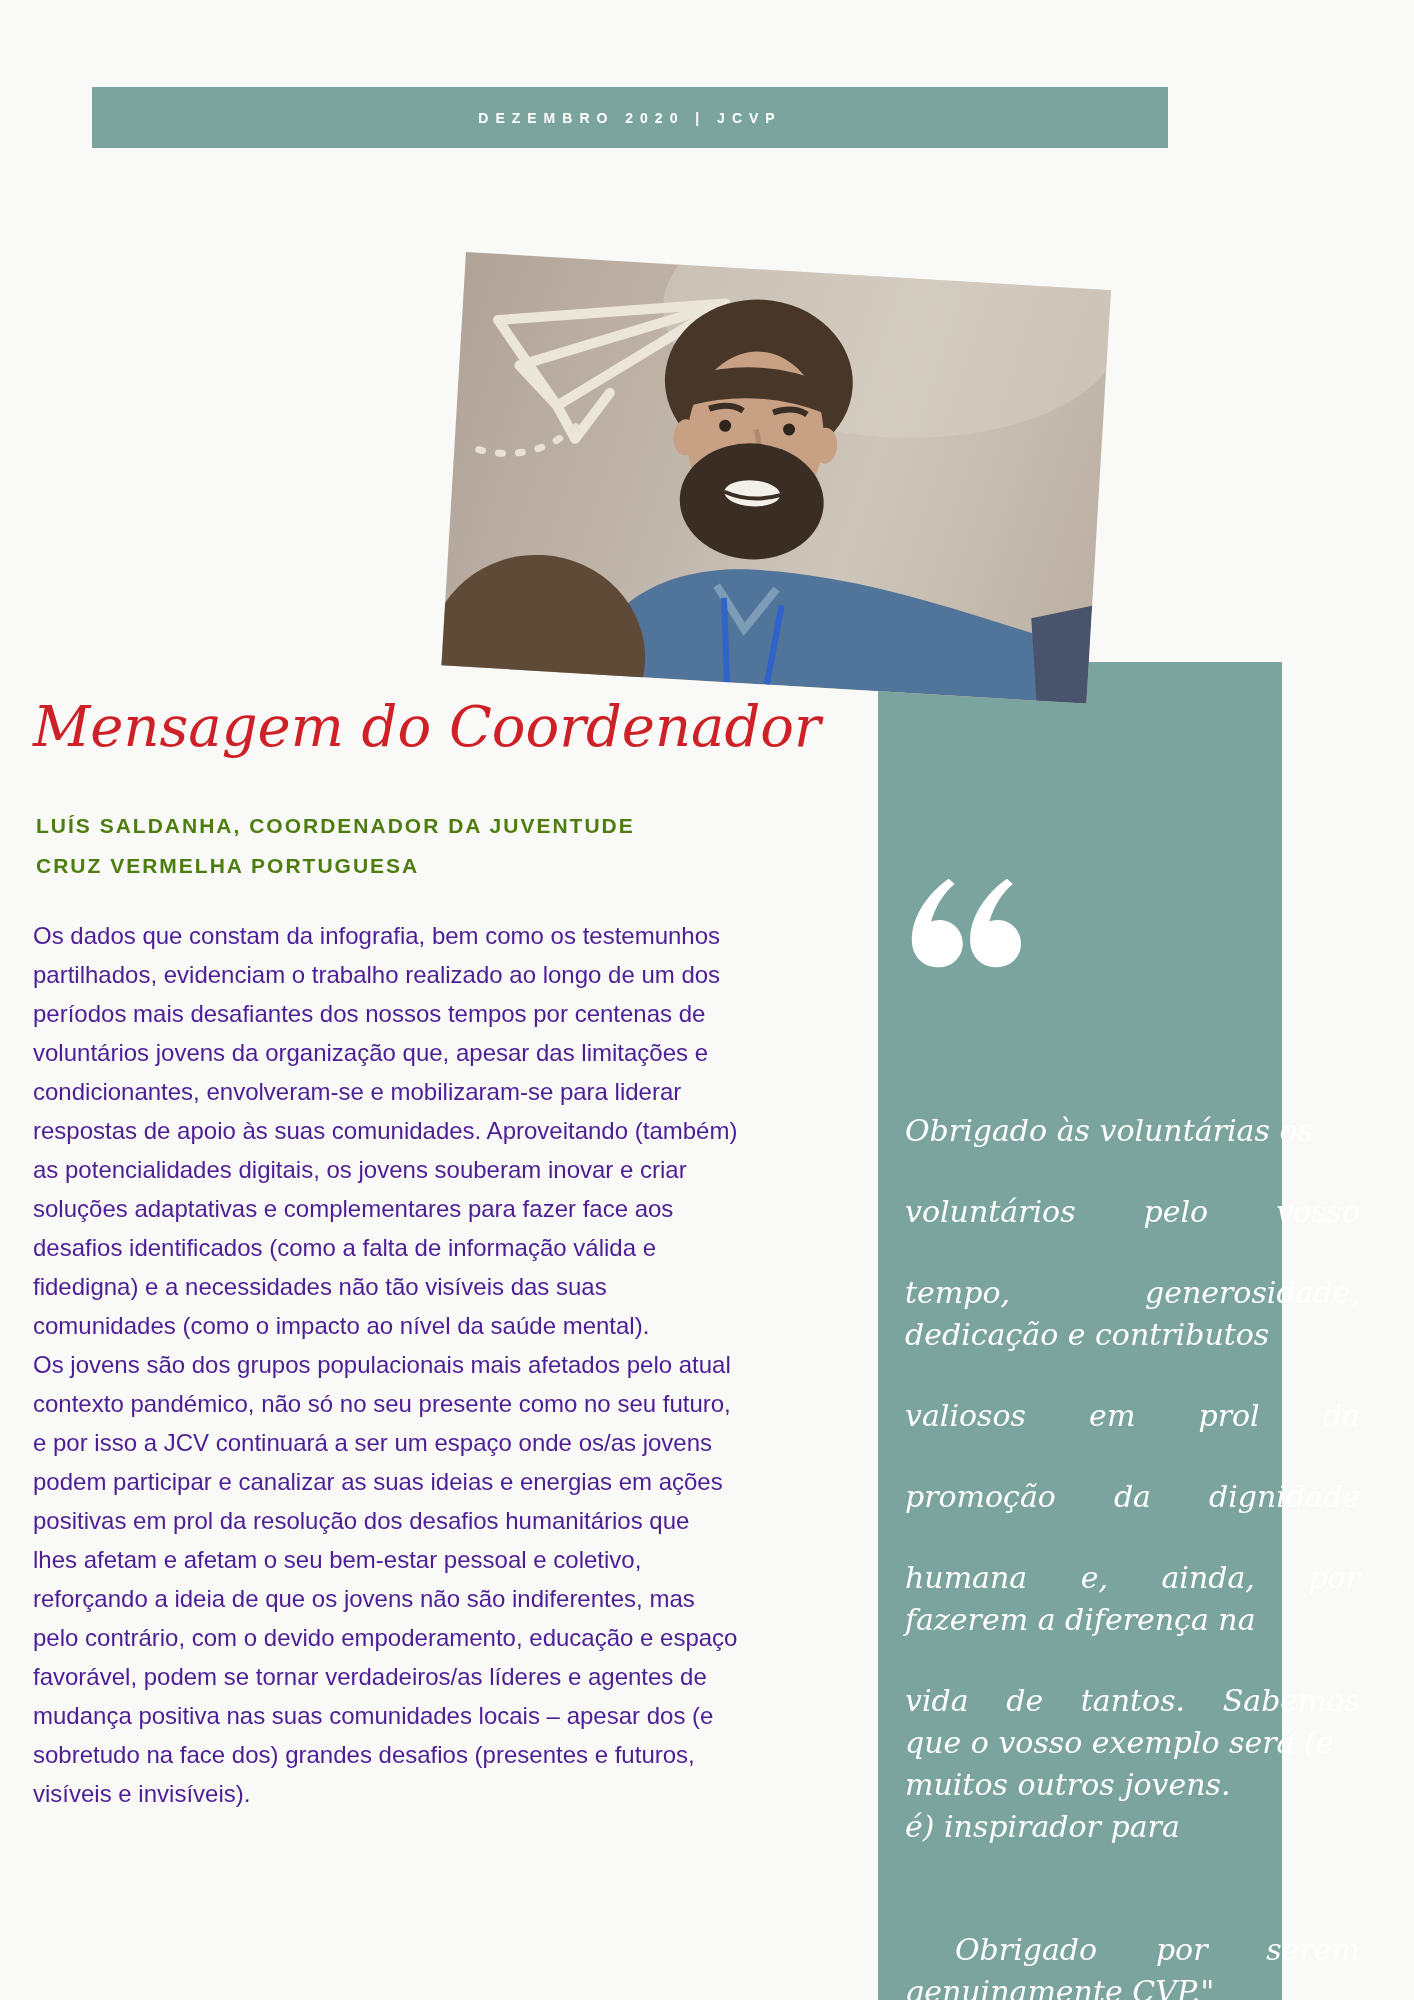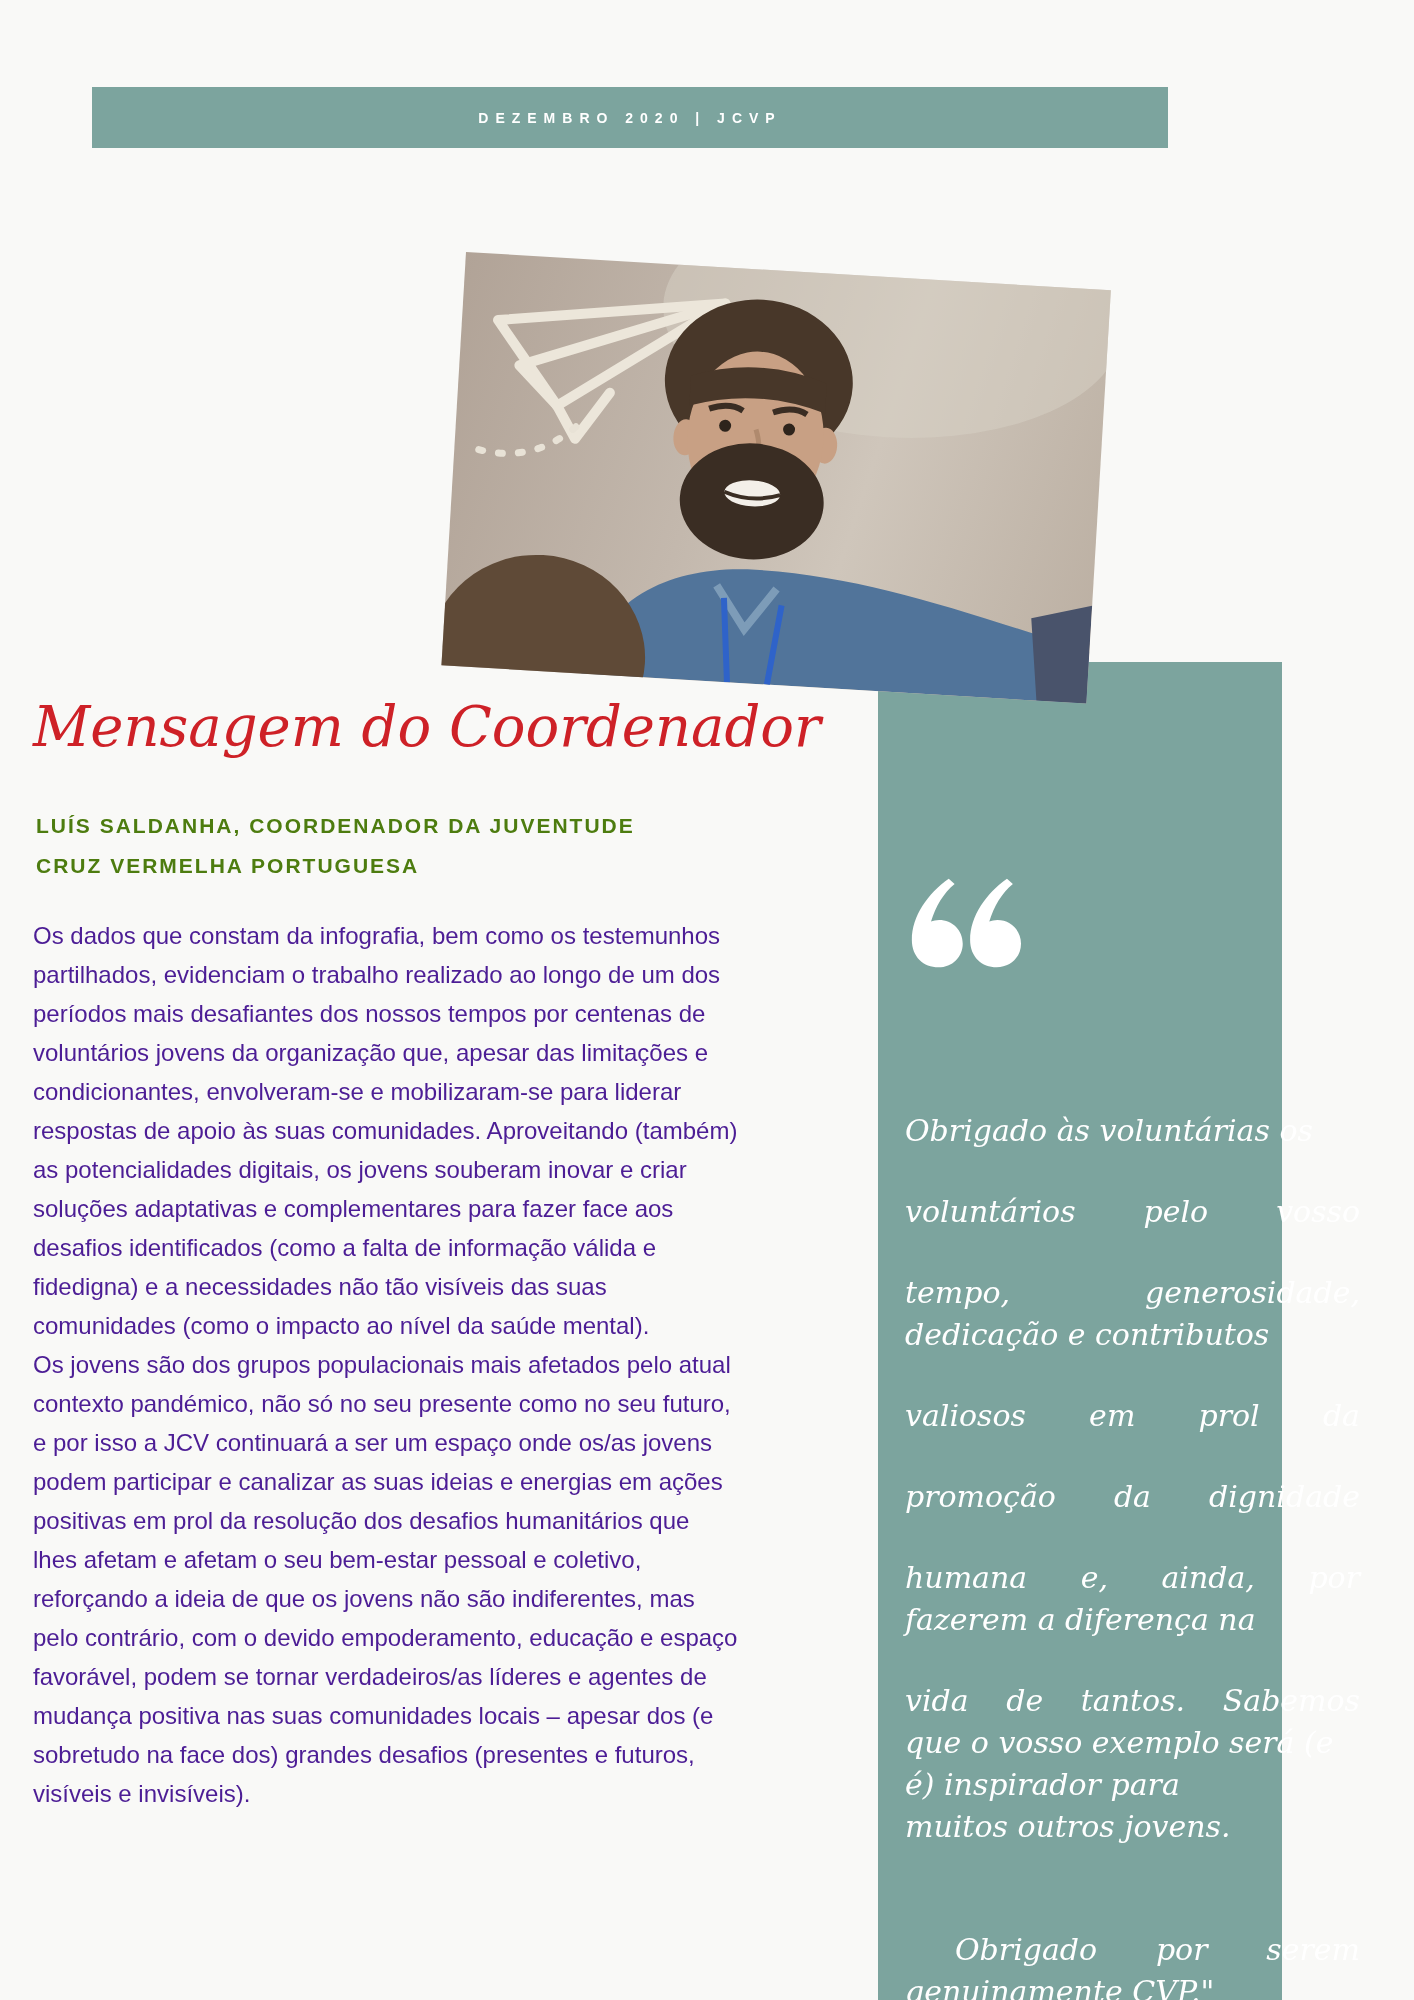--- a/index.html
+++ b/index.html
@@ -58,22 +58,22 @@
       <div class="qline">Obrigado às voluntárias os</div>
       <div class="qline just">voluntários pelo vosso</div>
       <div class="qline just">tempo, generosidade,</div>
       <div class="qline">dedicação e contributos</div>
       <div class="qline just">valiosos em prol da</div>
       <div class="qline just">promoção da dignidade</div>
       <div class="qline just">humana e, ainda, por</div>
       <div class="qline">fazerem a diferença na</div>
       <div class="qline just">vida de tantos. Sabemos</div>
       <div class="qline">que o vosso exemplo será (e</div>
+      <div class="qline">muitos outros jovens.</div>
       <div class="qline">é) inspirador para</div>
-      <div class="qline">muitos outros jovens.</div>
       <div class="qline">&nbsp;</div>
       <div class="qline just indent">Obrigado por serem</div>
       <div class="qline">genuinamente CVP."</div>
     </div>
 </div>
 
 <div class="photo">
   <svg width="646" height="414" viewBox="0 0 646 414" aria-hidden="true">
 
     <ellipse cx="430" cy="40" rx="230" ry="120" fill="#d8d1c6" opacity="0.5"></ellipse>

